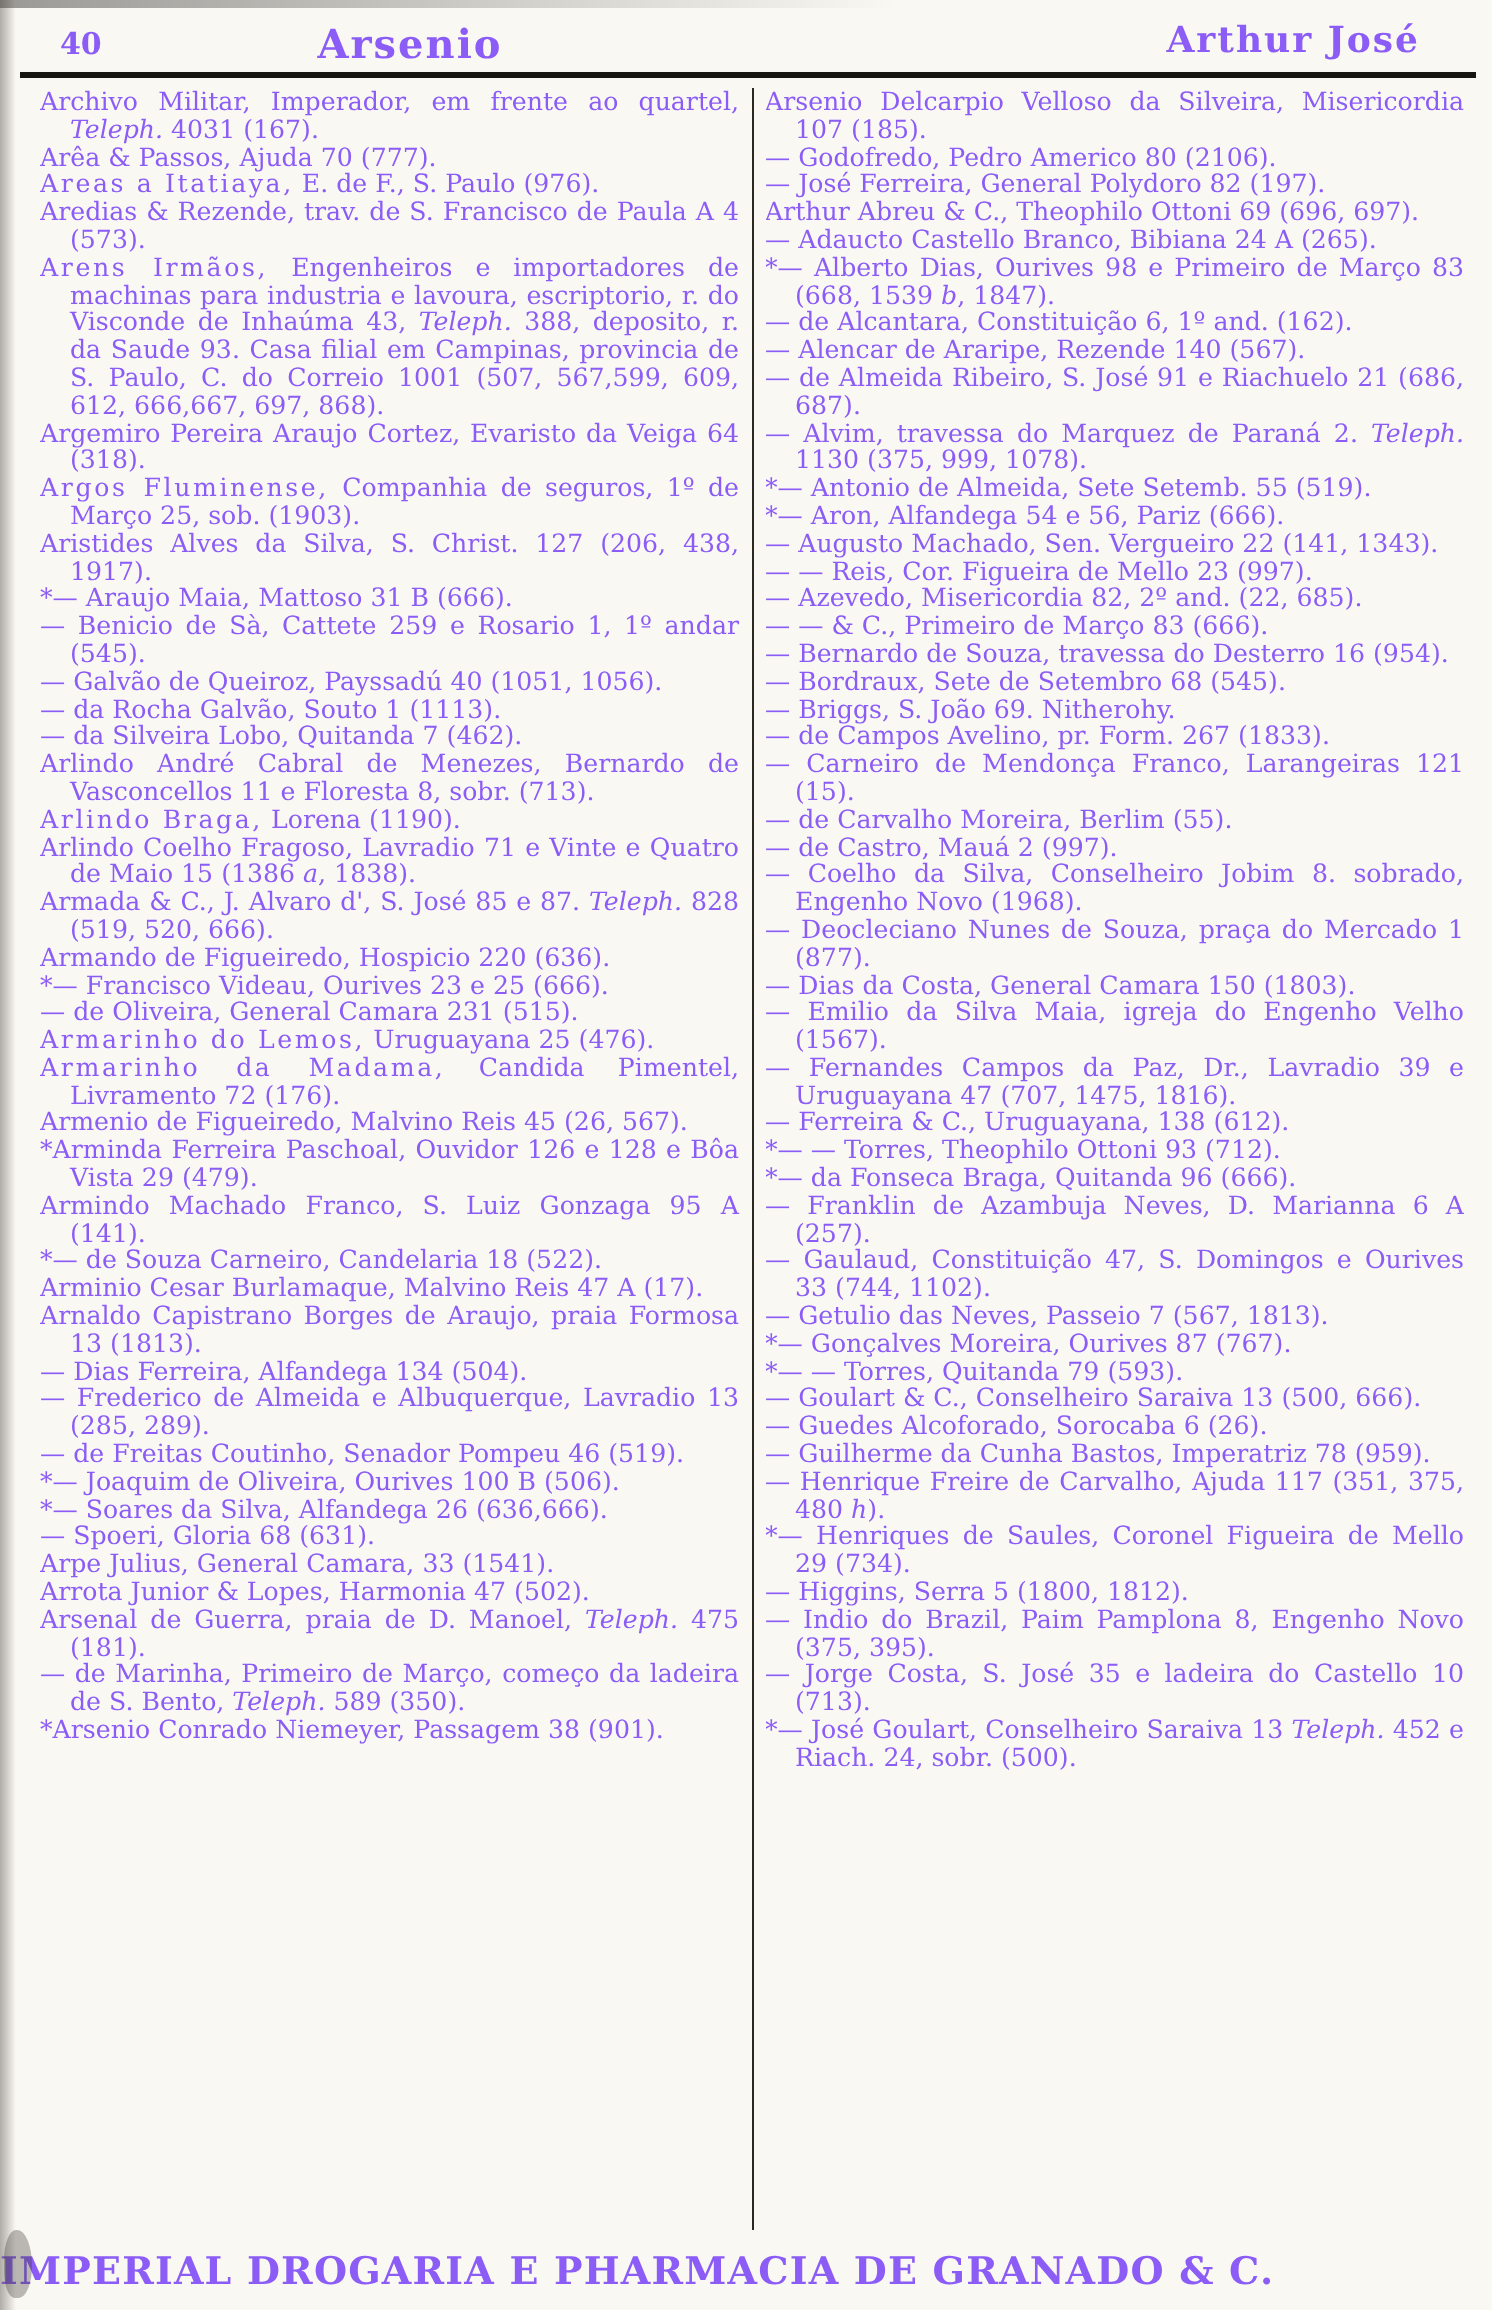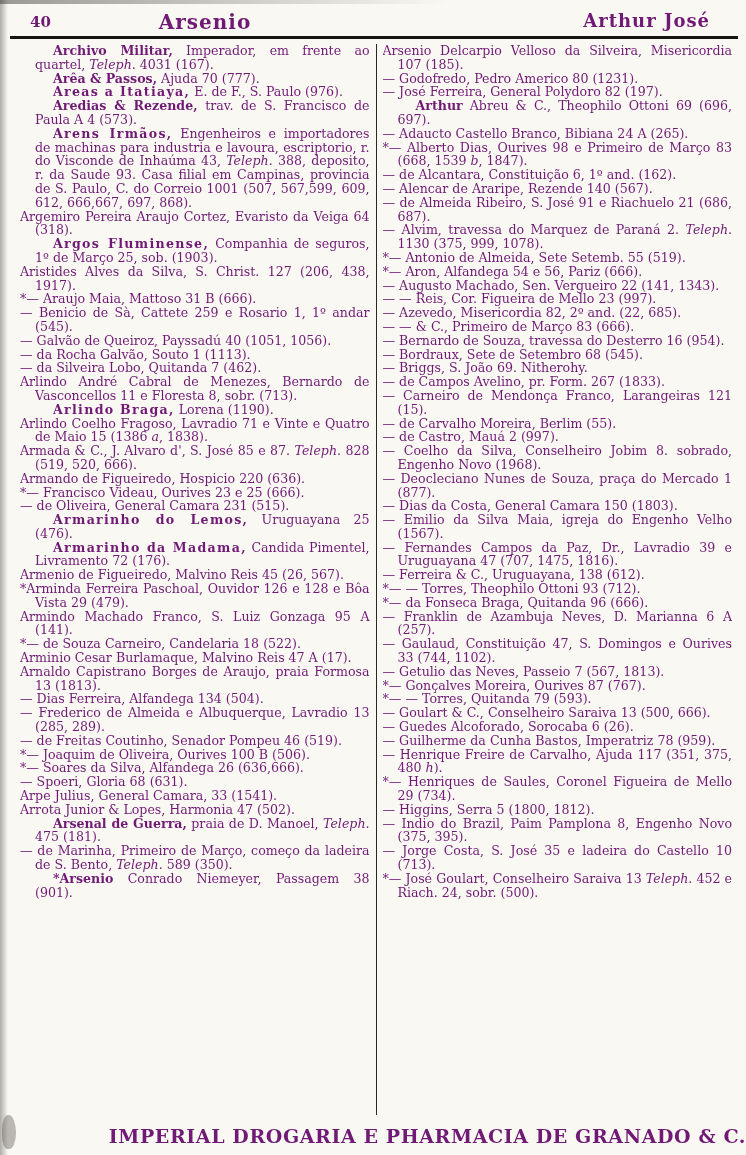--- a/index.html
+++ b/index.html
@@ -1,46 +1,46 @@
 <!DOCTYPE html>
 <html><head>
 <meta charset="utf-8">
 <style>
   * { margin:0; padding:0; box-sizing:border-box; }
   html,body { background:#d8d6d0; }
   .page {
     position:relative; width:746px; height:1155px;
     background:#faf8f3; overflow:hidden;
     font-family:"DejaVu Serif","Liberation Serif",serif;
-    color:#701a75;
+    color:#8b5cf6;
   }
   
   .edge-left { position:absolute; left:0; top:0; width:8px; height:100%;
     background:linear-gradient(to right,#55504a,rgba(85,80,74,0)); opacity:.45; z-index:3; }
   .edge-top { position:absolute; top:0; left:0; width:60%; height:4px;
     background:linear-gradient(to right,#3c3a36,rgba(60,58,54,0)); opacity:.5; z-index:3; }
   .blob-bl { position:absolute; left:2px; bottom:6px; width:14px; height:34px;
     background:#433f3a; border-radius:50% 60% 55% 45%; opacity:.35; z-index:3; }
 
   header { position:absolute; top:8px; left:0; width:100%; height:28px; font-weight:bold; }
   .page-num { position:absolute; left:30px; top:5px; font-size:15px; }
   .head-left { position:absolute; left:40px; width:330px; top:2px; text-align:center; font-size:20px; letter-spacing:1px; }
   .head-right { position:absolute; left:380px; width:330px; top:2px; text-align:right; font-size:18px; letter-spacing:1px; }
 
   .rule { position:absolute; top:36px; left:10px; right:8px; height:3px; background:#17150f; }
 
   .body { position:absolute; top:44px; left:20px; right:14px; bottom:40px; display:flex; }
   .col { flex:1; font-size:12.6px; line-height:13.8px; text-align:justify; overflow:hidden; }
   .divider { width:1px; background:#2a2823; margin:0 6px; }
   .entry { padding-left:15px; text-indent:-15px; }
-  .b { font-weight:bold;margin-left:33px; }
+  .b { font-weight:normal; }
   .i { font-style:italic; }
   .s { letter-spacing:1.3px; }
 
-  footer { position:absolute; bottom:8px; left:0; width:100%; text-align:right;
+  footer { position:absolute; bottom:8px; left:0; width:100%; text-align:left;
     font-weight:bold; font-size:19px; letter-spacing:.6px; white-space:nowrap; }
 </style>
 </head>
 <body>
 
 <div class="page">
   <div class="edge-left"></div>
   <div class="edge-top"></div>
   <div class="blob-bl"></div>
 
@@ -90,21 +90,21 @@
         <div class="entry"><span>— Spoeri, Gloria 68 (631).</span></div>
         <div class="entry"><span>Arpe Julius, General Camara, 33 (1541).</span></div>
         <div class="entry"><span>Arrota Junior &amp; Lopes, Harmonia 47 (502).</span></div>
         <div class="entry"><span class="b">Arsenal de Guerra,</span><span> praia de D. Manoel, </span><span class="i">Teleph.</span><span> 475 (181).</span></div>
         <div class="entry"><span>— de Marinha, Primeiro de Março, começo da ladeira de S. Bento, </span><span class="i">Teleph.</span><span> 589 (350).</span></div>
         <div class="entry"><span class="b">*Arsenio</span><span> Conrado Niemeyer, Passagem 38 (901).</span></div>
       </div>
     <div class="divider"></div>
     <div class="col">
         <div class="entry"><span>Arsenio Delcarpio Velloso da Silveira, Misericordia 107 (185).</span></div>
-        <div class="entry"><span>— Godofredo, Pedro Americo 80 (1231).</span></div>
+        <div class="entry"><span>— Godofredo, Pedro Americo 80 (2106).</span></div>
         <div class="entry"><span>— José Ferreira, General Polydoro 82 (197).</span></div>
         <div class="entry"><span class="b">Arthur</span><span> Abreu &amp; C., Theophilo Ottoni 69 (696, 697).</span></div>
         <div class="entry"><span>— Adaucto Castello Branco, Bibiana 24 A (265).</span></div>
         <div class="entry"><span>*— Alberto Dias, Ourives 98 e Primeiro de Março 83 (668, 1539 </span><span class="i">b</span><span>, 1847).</span></div>
         <div class="entry"><span>— de Alcantara, Constituição 6, 1º and. (162).</span></div>
         <div class="entry"><span>— Alencar de Araripe, Rezende 140 (567).</span></div>
         <div class="entry"><span>— de Almeida Ribeiro, S. José 91 e Riachuelo 21 (686, 687).</span></div>
         <div class="entry"><span>— Alvim, travessa do Marquez de Paraná 2. </span><span class="i">Teleph.</span><span> 1130 (375, 999, 1078).</span></div>
         <div class="entry"><span>*— Antonio de Almeida, Sete Setemb. 55 (519).</span></div>
         <div class="entry"><span>*— Aron, Alfandega 54 e 56, Pariz (666).</span></div>

